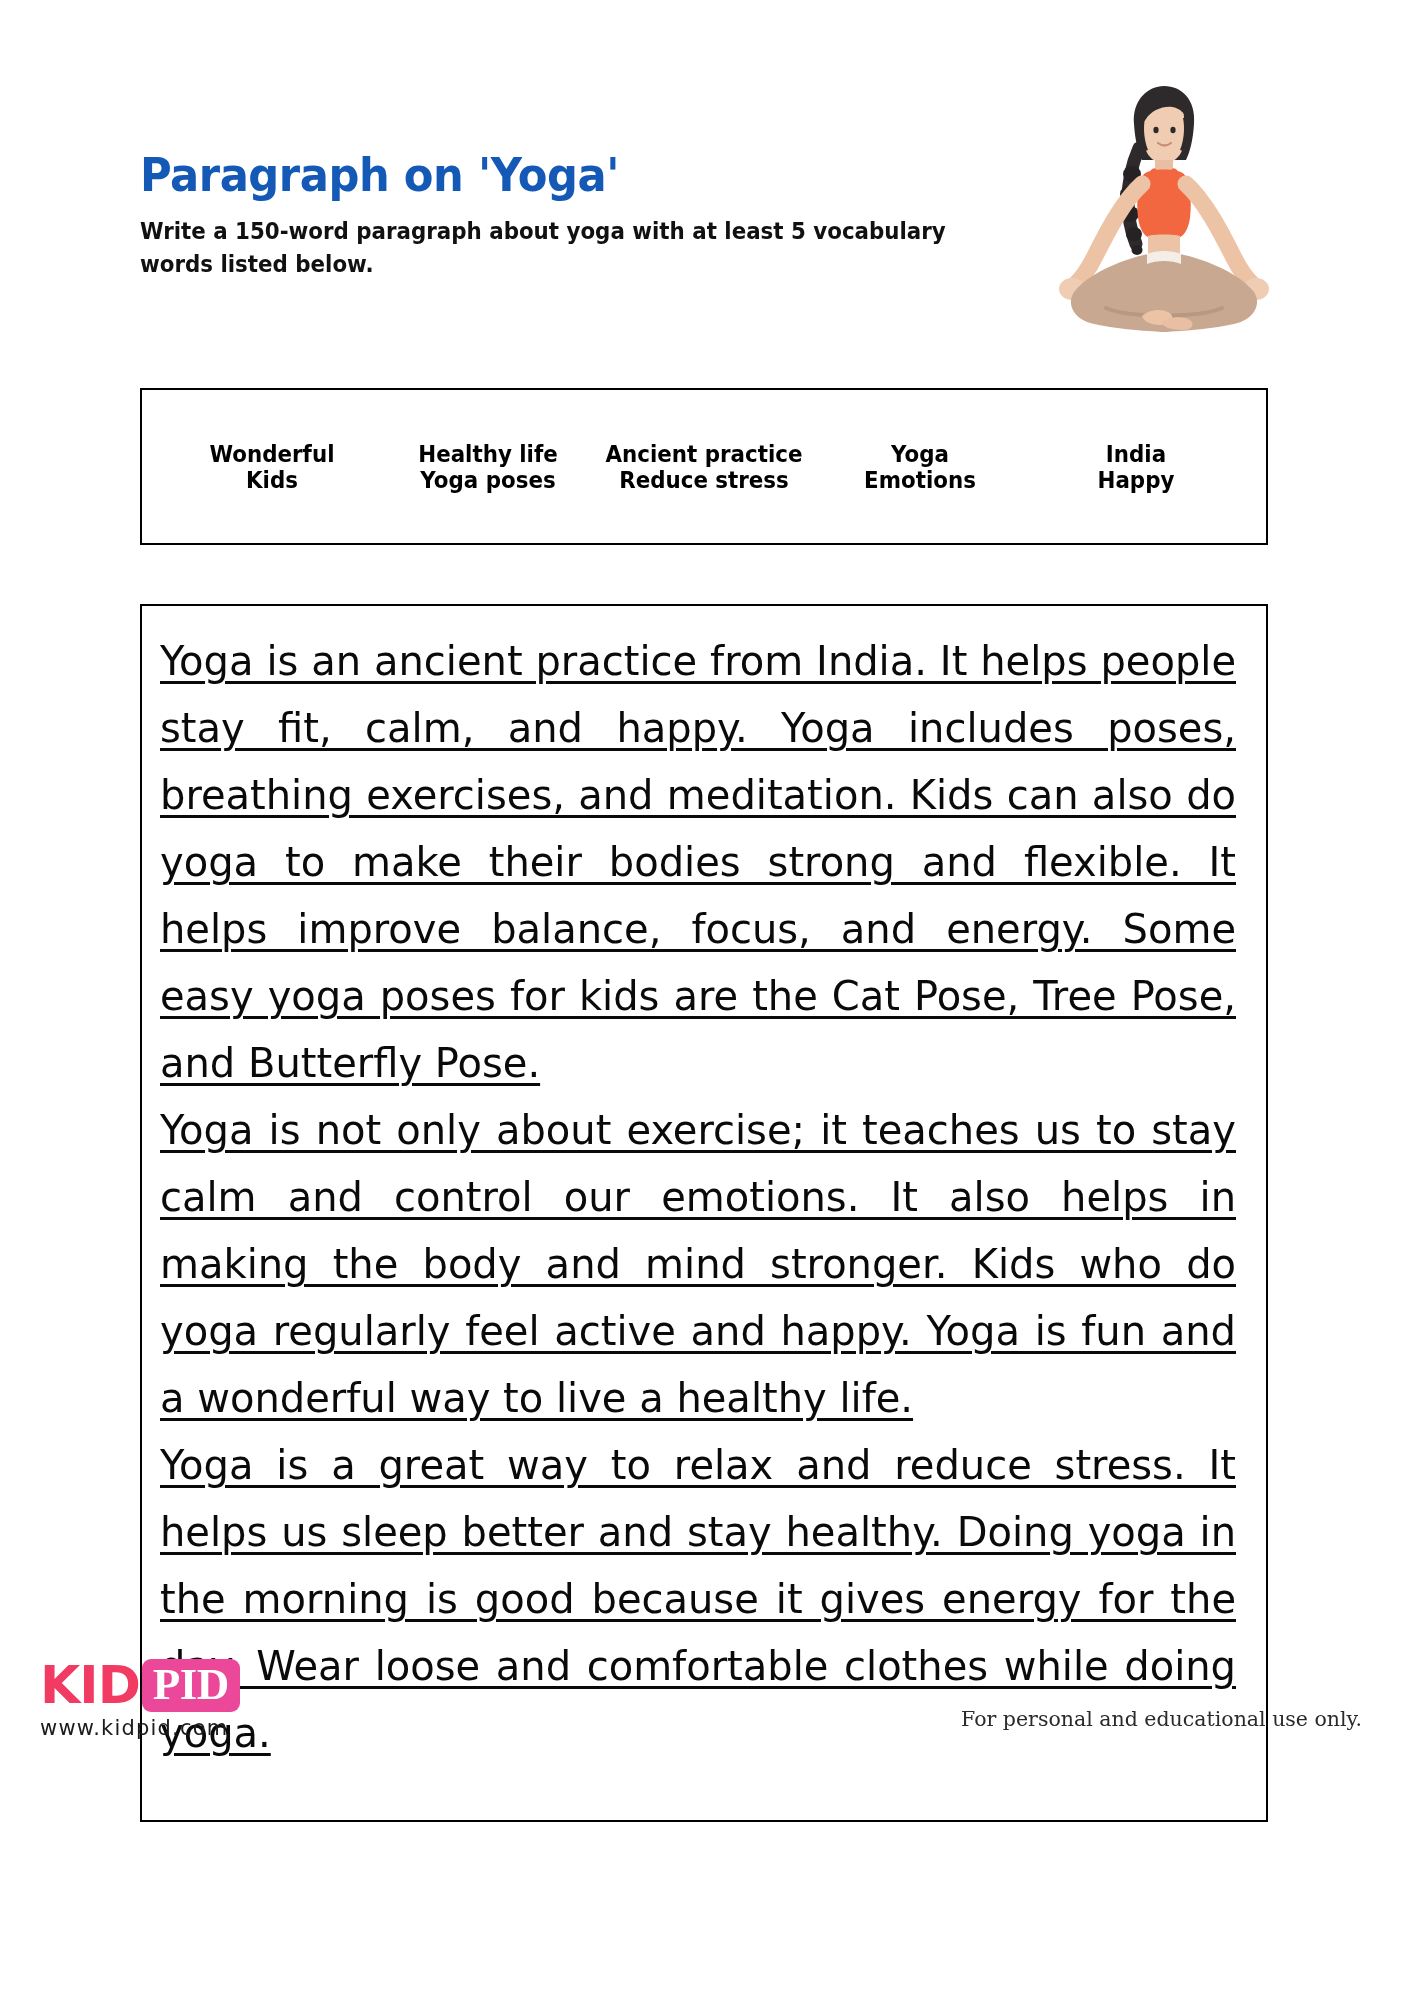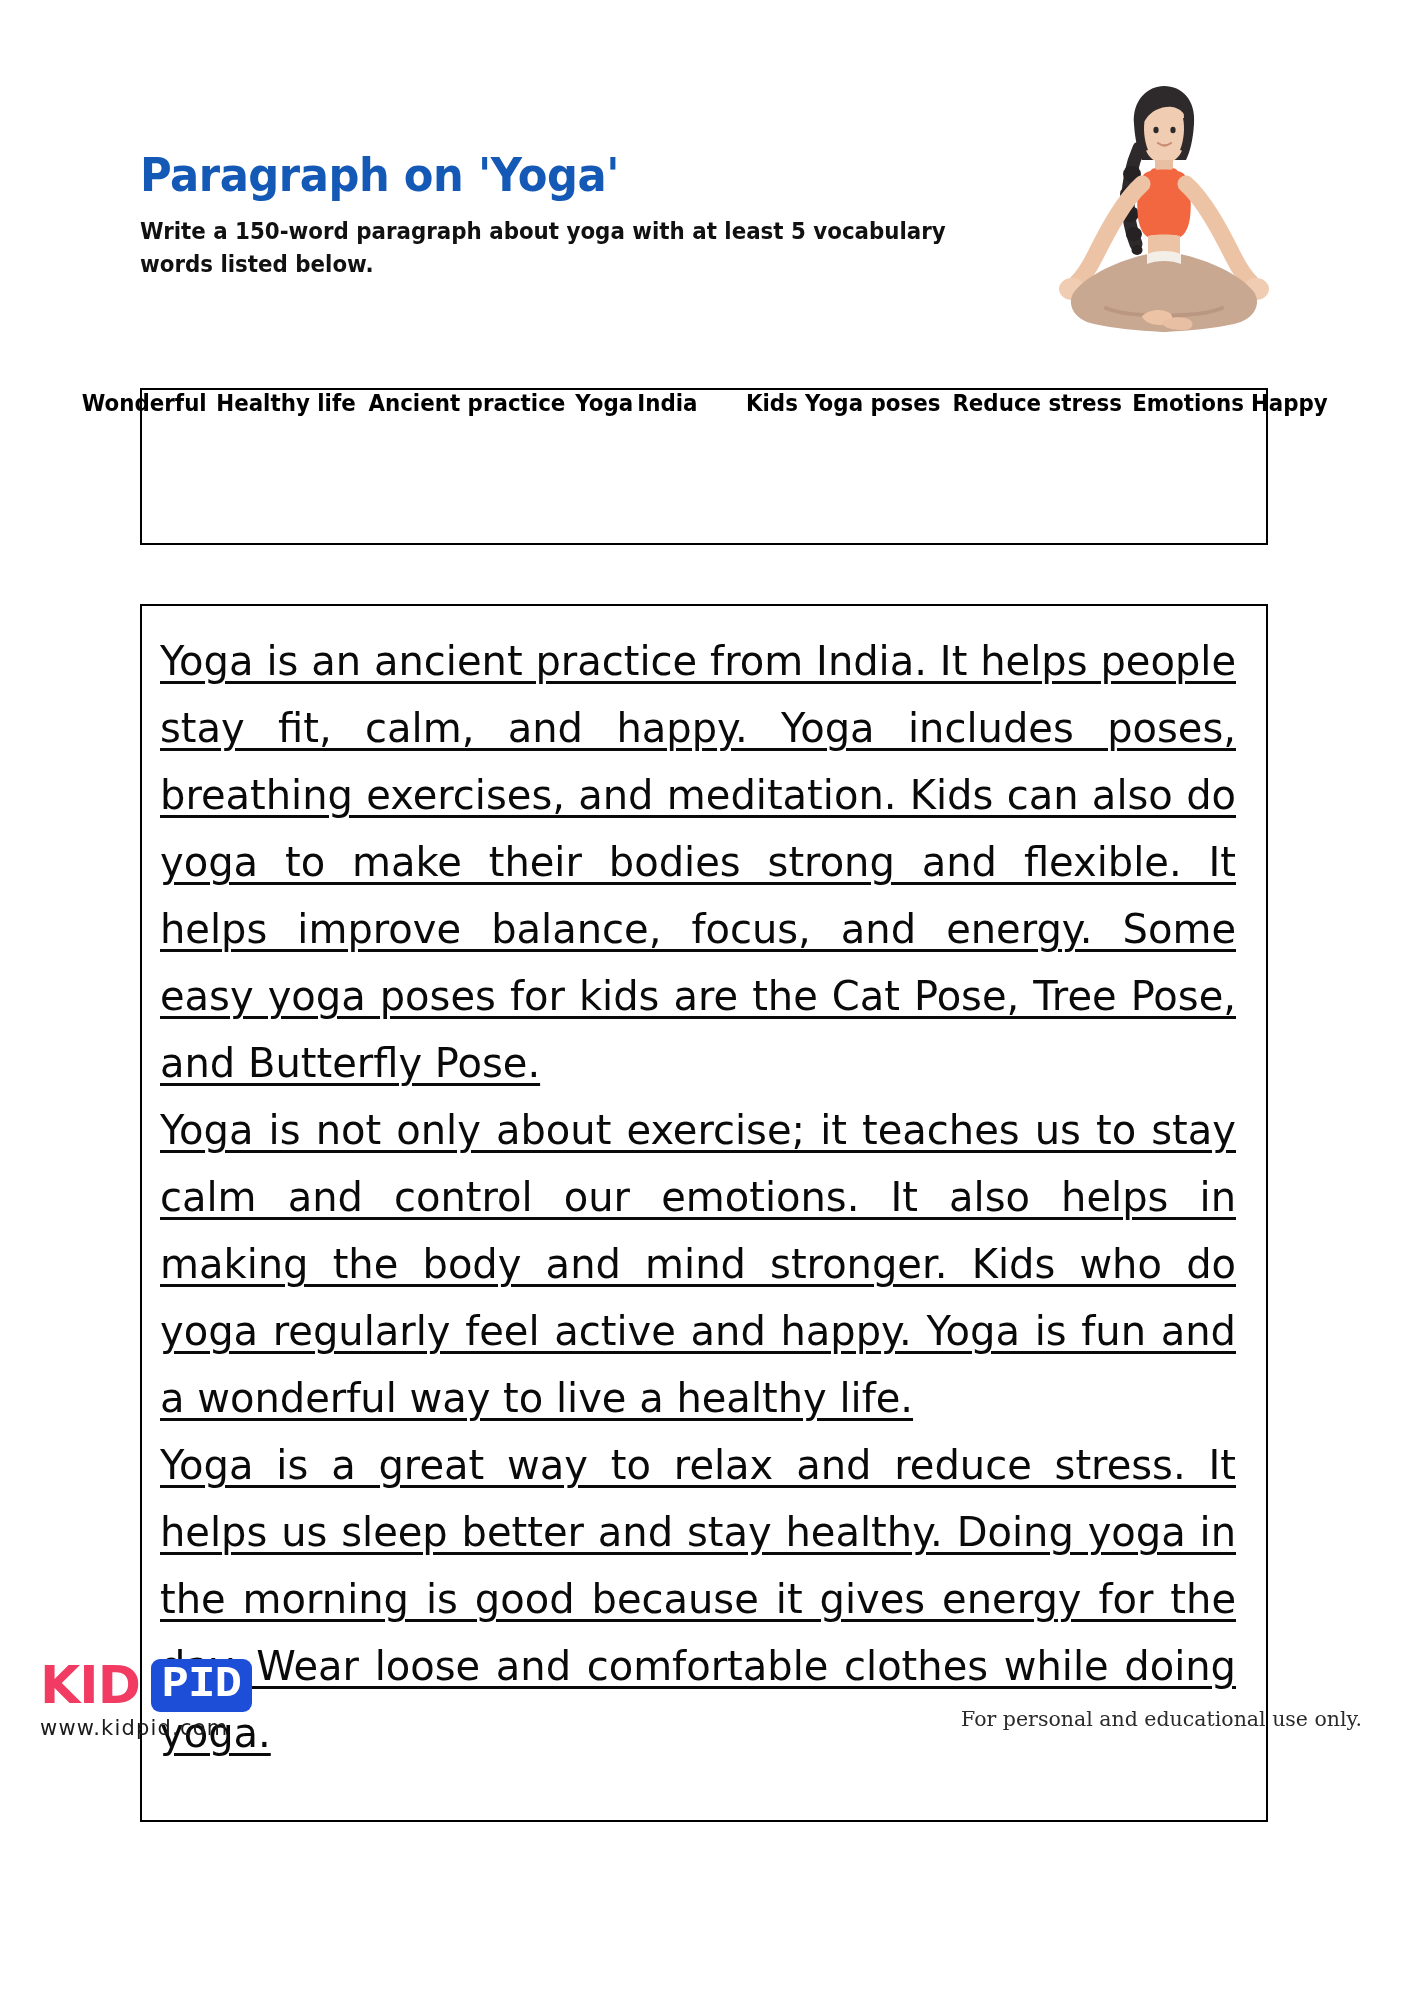--- a/index.html
+++ b/index.html
@@ -65,21 +65,21 @@
   
   .vocab-box {
     position: absolute;
     left: 140px;
     top: 388px;
     width: 1128px;
     height: 157px;
     border: 2.5px solid #000000;
     box-sizing: border-box;
     display: flex;
-    flex-direction: row;
+    flex-direction: column;
     justify-content: center;
   }
   .vocab-row {
     display: flex;
     width: 100%;
     padding: 0 22px;
     box-sizing: border-box;
   }
   .vocab-row + .vocab-row { }
   .vocab-cell {
@@ -137,30 +137,30 @@
   }
   .logo-kid {
     font-family: "DejaVu Sans", sans-serif;
     font-weight: 700;
     font-size: 52px;
     color: #f23b63;
     letter-spacing: -1px;
     line-height: 1;
   }
   .logo-pid {
-    font-family: Liberation Mono, monospace;
+    font-family: Liberation Serif, serif;
     font-weight: 700;
     font-size: 45px;
     color: #ffffff;
-    background: #1d4ed8;
+    background: #ec4899;
     border-radius: 9px;
     padding: 3px 11px 5px 11px;
     letter-spacing: -0.5px;
     line-height: 1;
-    margin-left: 11px;
+    margin-left: 2px;
   }
   .logo-url {
     font-family: "DejaVu Sans", sans-serif;
     font-size: 21px;
     color: #1b1b1b;
     letter-spacing: 1.2px;
     margin-top: 3px;
   }
 
   .footer-note {

